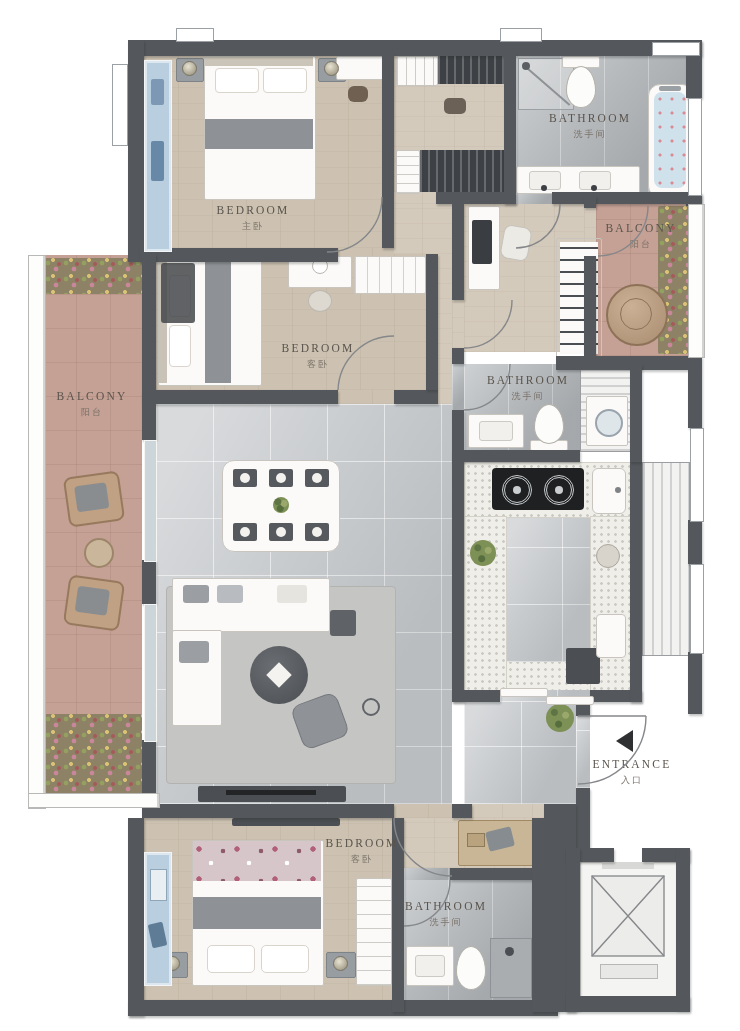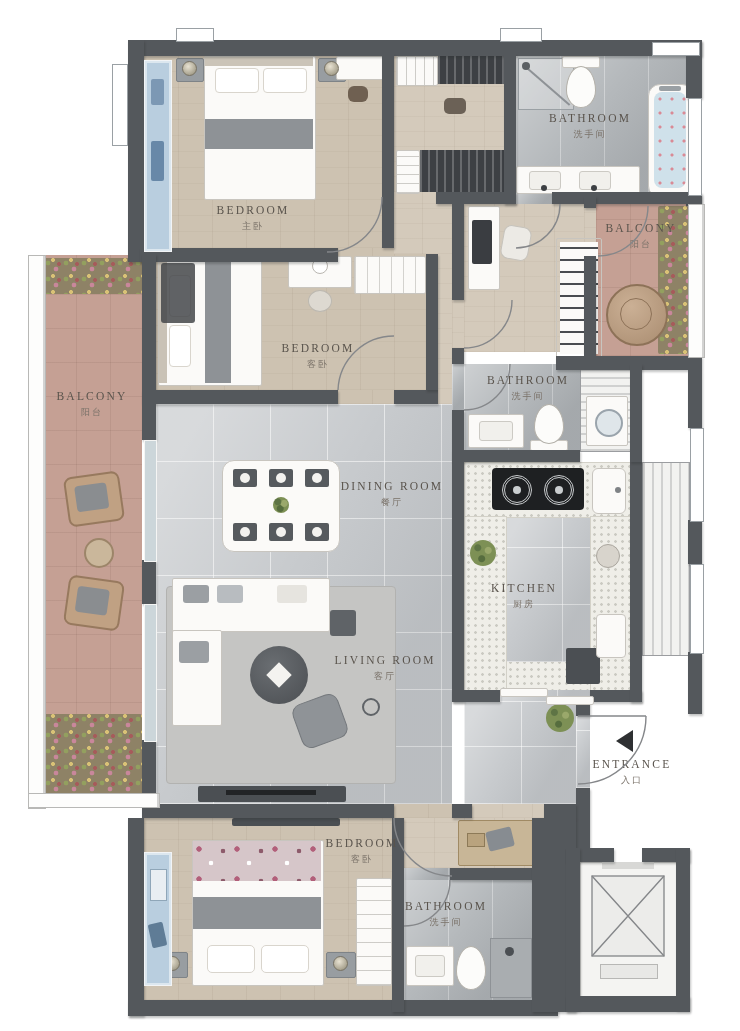--- a/index.html
+++ b/index.html
@@ -318,35 +318,23 @@
     <span class="zh">阳台</span>
   </div>
   <div class="lbl" style="left:238px;top:342px">
     <span class="en">BEDROOM</span>
     <span class="zh">客卧</span>
   </div>
   <div class="lbl" style="left:12px;top:390px">
     <span class="en">BALCONY</span>
     <span class="zh">阳台</span>
   </div>
-  <div class="lbl" style="left:312px;top:480px">
-    <span class="en">DINING ROOM</span>
-    <span class="zh">餐厅</span>
-  </div>
   <div class="lbl" style="left:448px;top:374px">
     <span class="en">BATHROOM</span>
     <span class="zh">洗手间</span>
-  </div>
-  <div class="lbl" style="left:444px;top:582px">
-    <span class="en">KITCHEN</span>
-    <span class="zh">厨房</span>
-  </div>
-  <div class="lbl" style="left:305px;top:654px">
-    <span class="en">LIVING ROOM</span>
-    <span class="zh">客厅</span>
   </div>
   <div class="lbl" style="left:552px;top:758px">
     <span class="en">ENTRANCE</span>
     <span class="zh">入口</span>
   </div>
   <div class="lbl" style="left:282px;top:837px">
     <span class="en">BEDROOM</span>
     <span class="zh">客卧</span>
   </div>
   <div class="lbl" style="left:366px;top:900px">

